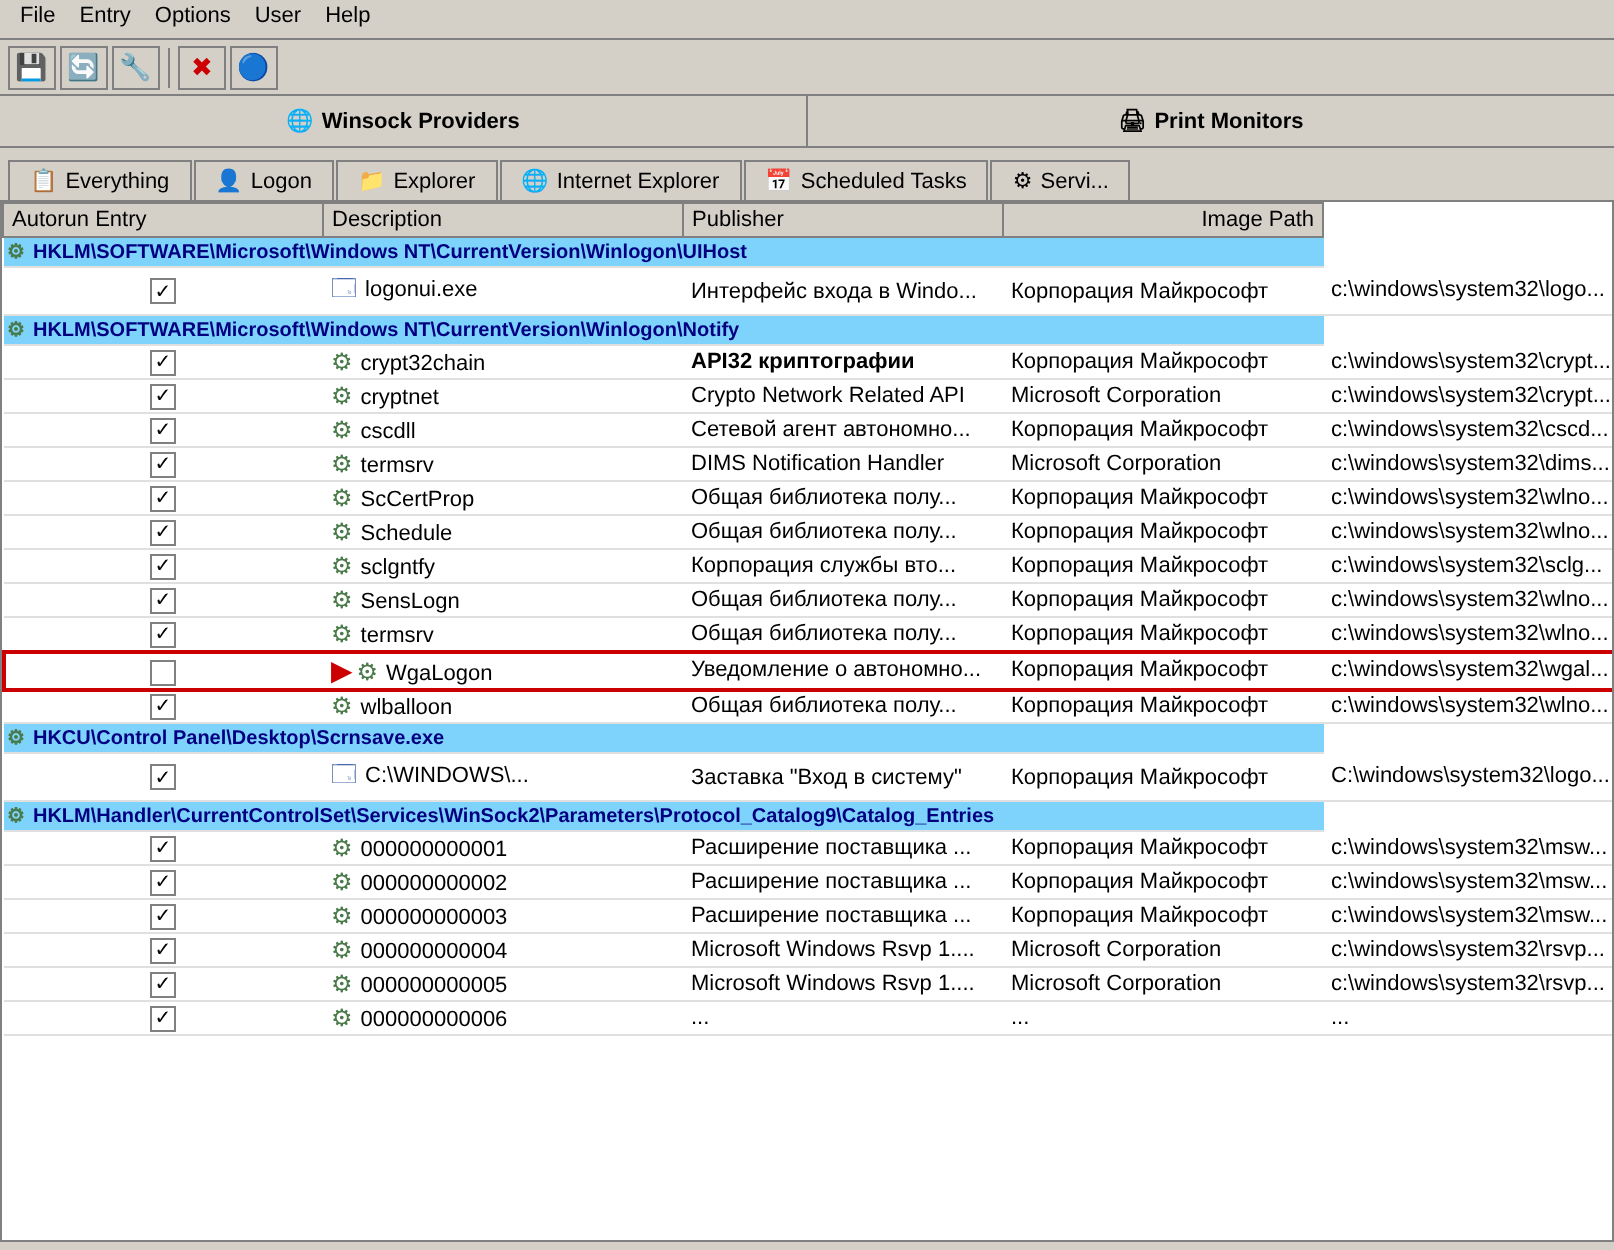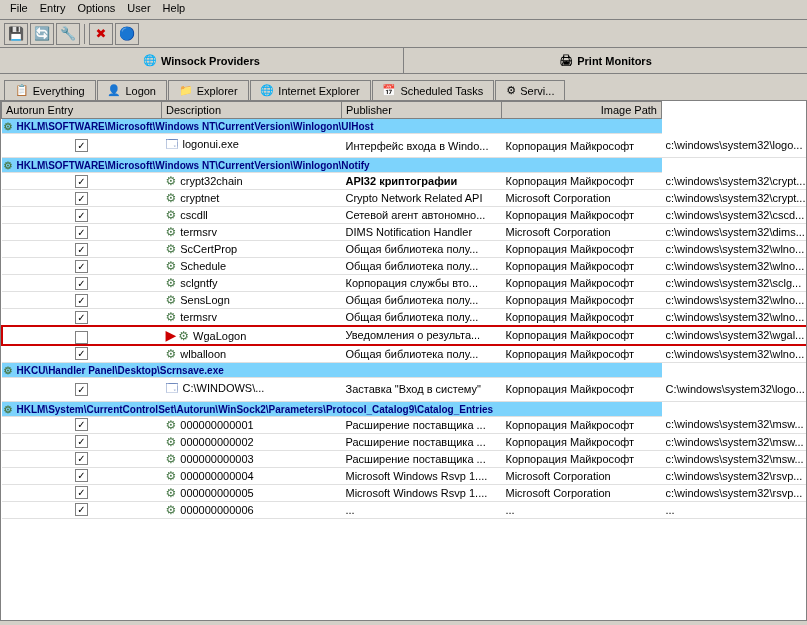--- a/index.html
+++ b/index.html
@@ -289,43 +289,43 @@
         <tr>
           <td class="checkbox-cell"><span class="check-box checked"></span></td>
           <td><span style="margin-right: 4px; font-size: 12px; color: rgb(74, 122, 74);">⚙</span><span>termsrv</span></td>
           <td style="max-width: 180px; overflow: hidden; text-overflow: ellipsis;">Общая библиотека полу...</td>
           <td>Корпорация Майкрософт</td>
           <td>c:\windows\system32\wlno...</td>
         </tr>
         <tr style="outline: rgb(204, 0, 0) solid 2px; outline-offset: -1px; position: relative; z-index: 1;">
           <td class="checkbox-cell"><span class="check-box unchecked"></span></td>
           <td style="color: rgb(0, 0, 0);"><span class="arrow-icon" style="color: rgb(204, 0, 0); margin-right: 2px;">▶</span><span style="margin-right: 4px; font-size: 12px; color: rgb(74, 122, 74);">⚙</span><span style="font-weight: normal;">WgaLogon</span></td>
-          <td style="max-width: 180px; overflow: hidden; text-overflow: ellipsis;">Уведомления о результа...</td>
+          <td style="max-width: 180px; overflow: hidden; text-overflow: ellipsis;">Уведомление о автономно...</td>
           <td>Корпорация Майкрософт</td>
           <td>c:\windows\system32\wgal...</td>
         </tr>
         <tr>
           <td class="checkbox-cell"><span class="check-box checked"></span></td>
           <td><span style="margin-right: 4px; font-size: 12px; color: rgb(74, 122, 74);">⚙</span><span>wlballoon</span></td>
           <td style="max-width: 180px; overflow: hidden; text-overflow: ellipsis;">Общая библиотека полу...</td>
           <td>Корпорация Майкрософт</td>
           <td>c:\windows\system32\wlno...</td>
         </tr>
         <tr class="group-row">
-          <td colspan="4"><span style="margin-right: 4px; color: rgb(74, 122, 74);">⚙</span><span>HKCU\Handler Panel\Desktop\Scrnsave.exe</span></td>
+          <td colspan="4"><span style="margin-right: 4px; color: rgb(74, 122, 74);">⚙</span><span>HKCU\Control Panel\Desktop\Scrnsave.exe</span></td>
         </tr>
         <tr>
           <td class="checkbox-cell"><span class="check-box checked"></span></td>
           <td><span style="margin-right: 4px; font-size: 12px; color: rgb(68, 102, 170);">🗔</span><span>C:\WINDOWS\...</span></td>
           <td style="max-width: 180px; overflow: hidden; text-overflow: ellipsis;">Заставка "Вход в систему"</td>
           <td>Корпорация Майкрософт</td>
           <td>C:\windows\system32\logo...</td>
         </tr>
         <tr class="group-row">
-          <td colspan="4"><span style="margin-right: 4px; color: rgb(74, 122, 74);">⚙</span><span>HKLM\System\CurrentControlSet\Autorun\WinSock2\Parameters\Protocol_Catalog9\Catalog_Entries</span></td>
+          <td colspan="4"><span style="margin-right: 4px; color: rgb(74, 122, 74);">⚙</span><span>HKLM\Handler\CurrentControlSet\Services\WinSock2\Parameters\Protocol_Catalog9\Catalog_Entries</span></td>
         </tr>
         <tr>
           <td class="checkbox-cell"><span class="check-box checked"></span></td>
           <td><span style="margin-right: 4px; font-size: 12px; color: rgb(74, 122, 74);">⚙</span><span>000000000001</span></td>
           <td style="max-width: 180px; overflow: hidden; text-overflow: ellipsis;">Расширение поставщика ...</td>
           <td>Корпорация Майкрософт</td>
           <td>c:\windows\system32\msw...</td>
         </tr>
         <tr>
           <td class="checkbox-cell"><span class="check-box checked"></span></td>

